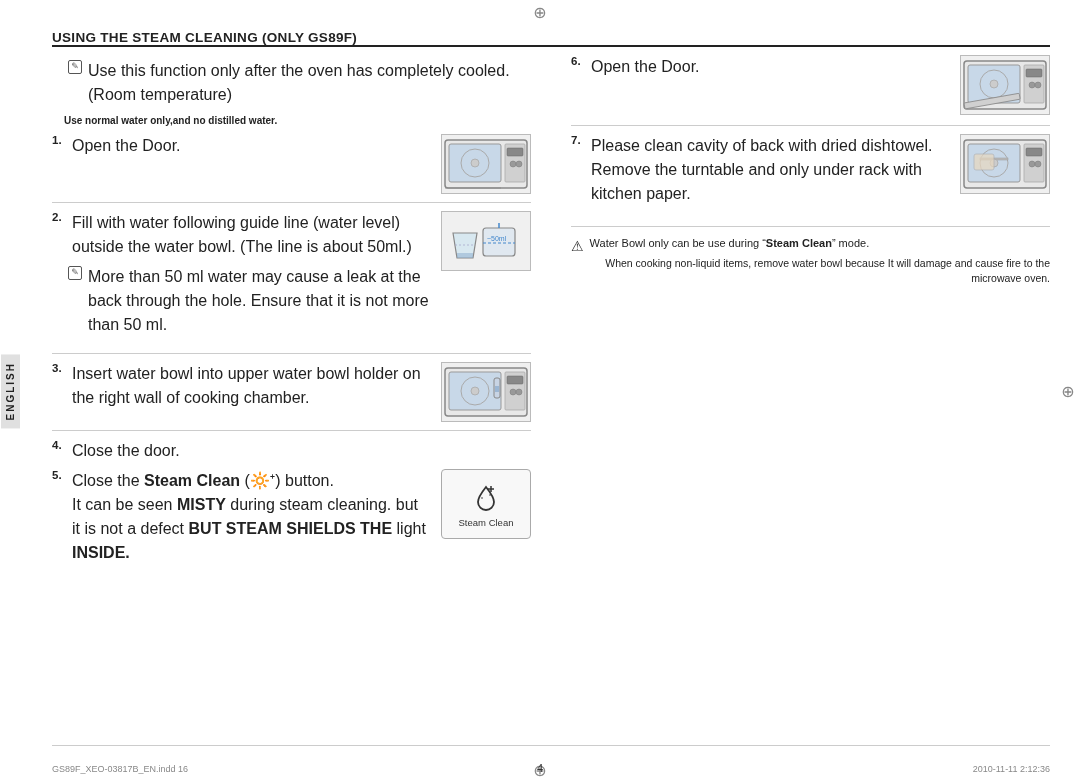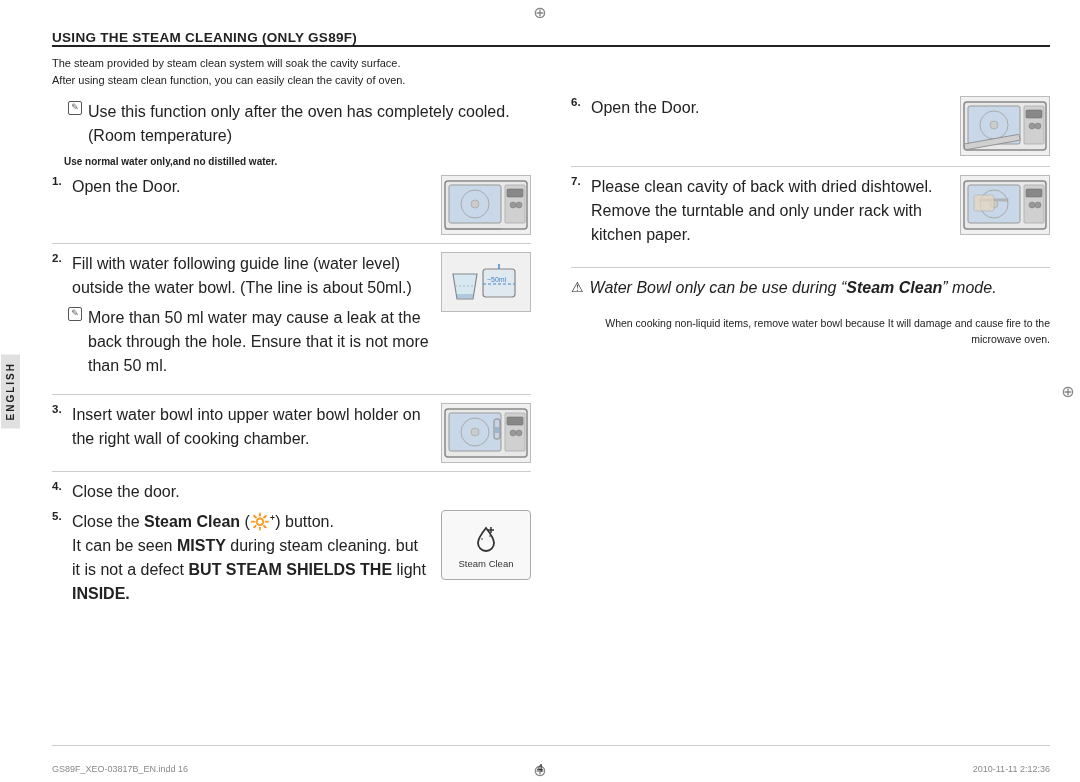--- a/index.html
+++ b/index.html
@@ -250,24 +250,20 @@
 <div class="reg-mark reg-right-middle">⊕</div>
 
 <div class="sidebar">
   <span class="sidebar-label">ENGLISH</span>
 </div>
 
 <div class="content">
 
   <h2 class="section-title">USING THE STEAM CLEANING (ONLY GS89F)</h2>
 
-  <p class="intro-text">
-    <span>The steam provided by steam clean system will soak the cavity surface.</span><br>
-    <span>After using steam clean function, you can easily clean the cavity of oven.</span>
-  </p>
 
   <div class="two-col">
 
     <div class="col-left">
 
       <div class="note-box">
         <div class="note-icon">✎</div>
         <span class="note-text">Use this function only after the oven has completely cooled. (Room temperature)</span>
       </div>
 
@@ -448,21 +444,21 @@
             <circle cx="76" cy="28" r="3" fill="#999" stroke="#777" stroke-width="0.5"></circle>
           </svg>
         </div>
       </div>
 
       <hr class="divider">
 
       <div class="warning-box">
         <span class="warning-icon">⚠</span>
         <div>
-          <p style="font-size:16px; line-height:1.5; margin-bottom:16px;font-style:italic;">
+          <p style="font-size:11px; line-height:1.5; margin-bottom:4px;">
             <span>Water Bowl only can be use during “</span><strong>Steam Clean</strong><span>” mode.</span>
           </p>
           <p style="font-size:10.5px; line-height:1.5;text-align:right;">When cooking non-liquid items, remove water bowl because It will damage and cause fire to the microwave oven.</p>
         </div>
       </div>
 
     </div>
 
   </div>
 

